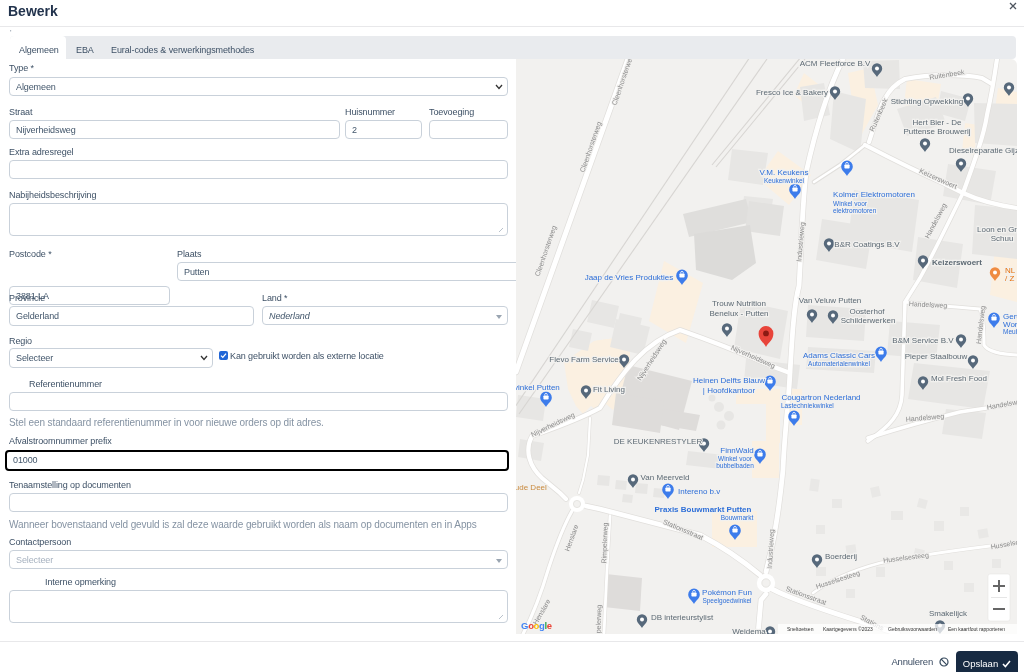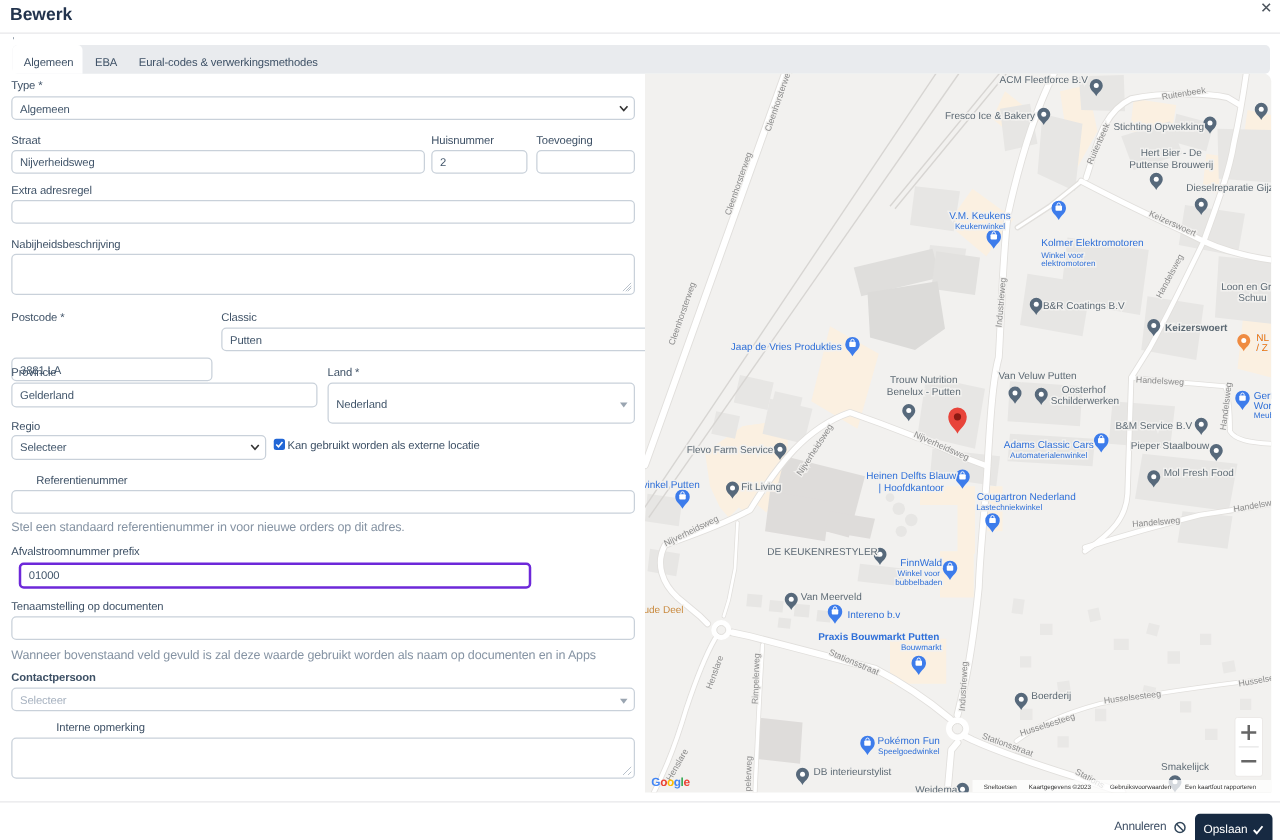--- a/index.html
+++ b/index.html
@@ -51,52 +51,52 @@
 <div class="lbl" style="left:9px;top:147px;">Extra adresregel</div>
 <div class="inp" style="left:9px;top:160px;width:499px;height:19px;"></div>
 
 <div class="lbl" style="left:9px;top:190px;">Nabijheidsbeschrijving</div>
 <div class="inp" style="left:9px;top:203px;width:499px;height:33px;">
     <span class="rsz"></span>
   </div>
 
 <div class="lbl" style="left:9px;top:249px;">Postcode *</div>
 <div class="inp" style="left:9px;top:262px;width:161px;height:19px;margin-top:24px;">3881 LA</div>
-<div class="lbl" style="left:177px;top:249px;">Classic</div>
+<div class="lbl" style="left:177px;top:249px;">Plaats</div>
 <div class="inp" style="left:177px;top:262px;width:398px;height:19px;">Putten</div>
 
 <div class="lbl" style="left:9px;top:293px;">Provincie</div>
 <div class="inp" style="left:9px;top:306px;width:245px;height:20px;">Gelderland</div>
 <div class="lbl" style="left:262px;top:293px;">Land *</div>
-<div class="inp" style="left:262px;top:306px;width:246px;height:33px;">Nederland<span class="tri"></span></div>
+<div class="inp" style="left:262px;top:306px;width:246px;height:19px;font-style:italic;">Nederland<span class="tri"></span></div>
 
 <div class="lbl" style="left:9px;top:336px;">Regio</div>
 <div class="inp" style="left:9px;top:348px;width:204px;height:19.5px;">Selecteer
   <svg class="chev" width="8" height="6" viewBox="0 0 8 6">
       <path d="M1 1 L4 4.4 L7 1" stroke="#333" stroke-width="1.3" fill="none"></path>
     </svg>
 </div>
 <div class="abs" style="left:219px;top:351px;width:9px;height:9px;background:#2166d6;border-radius:2px;"></div>
 <svg class="abs" style="left:220px;top:352px;" width="7" height="7" viewBox="0 0 7 7">
     <path d="M1 3.6 L2.8 5.4 L6 1.6" stroke="#fff" stroke-width="1.3" fill="none"></path>
   </svg>
 <div class="lbl" style="left:230px;top:351px;">Kan gebruikt worden als externe locatie</div>
 
 <div class="lbl" style="left:9px;top:379px;padding-left:20px;">Referentienummer</div>
 <div class="inp" style="left:9px;top:392px;width:499px;height:19px;"></div>
 <div class="hint" style="left:9px;top:417px;">Stel een standaard referentienummer in voor nieuwe orders op dit adres.</div>
 
 <div class="lbl" style="left:9px;top:436px;">Afvalstroomnummer prefix</div>
-<div class="inp" style="left:15px;top:449.5px;width:410px;height:21.5px;border:2px solid #6d28d9;">01000</div>
+<div class="inp" style="left:5px;top:449.5px;width:504px;height:21.5px;border:2px solid #000000;">01000</div>
 
 <div class="lbl" style="left:9px;top:480px;">Tenaamstelling op documenten</div>
 <div class="inp" style="left:9px;top:493px;width:499px;height:19px;"></div>
 <div class="hint" style="left:9px;top:519px;text-align:right;">Wanneer bovenstaand veld gevuld is zal deze waarde gebruikt worden als naam op documenten en in Apps</div>
 
-<div class="lbl" style="left:9px;top:537px;font-weight:bold;">Contactpersoon</div>
+<div class="lbl" style="left:9px;top:537px;">Contactpersoon</div>
 <div class="inp" style="left:9px;top:550px;width:499px;height:19px;color:#a6b1bf;">Selecteer<span class="tri"></span></div>
 
 <div class="lbl" style="left:9px;top:577px;padding-left:36px;">Interne opmerking</div>
 <div class="inp" style="left:9px;top:590px;width:499px;height:33px;">
     <span class="rsz"></span>
   </div>
 
 <div class="abs" style="left:0;top:640.5px;width:1024px;height:1px;background:#e8e8ea;"></div>
 <div class="abs" style="right:91px;top:656px;font-size:9.5px;color:#3c4d63;letter-spacing:-0.2px;">Annuleren</div>
 <svg class="abs" style="left:939px;top:656.5px;" width="10" height="10" viewBox="0 0 10 10">

